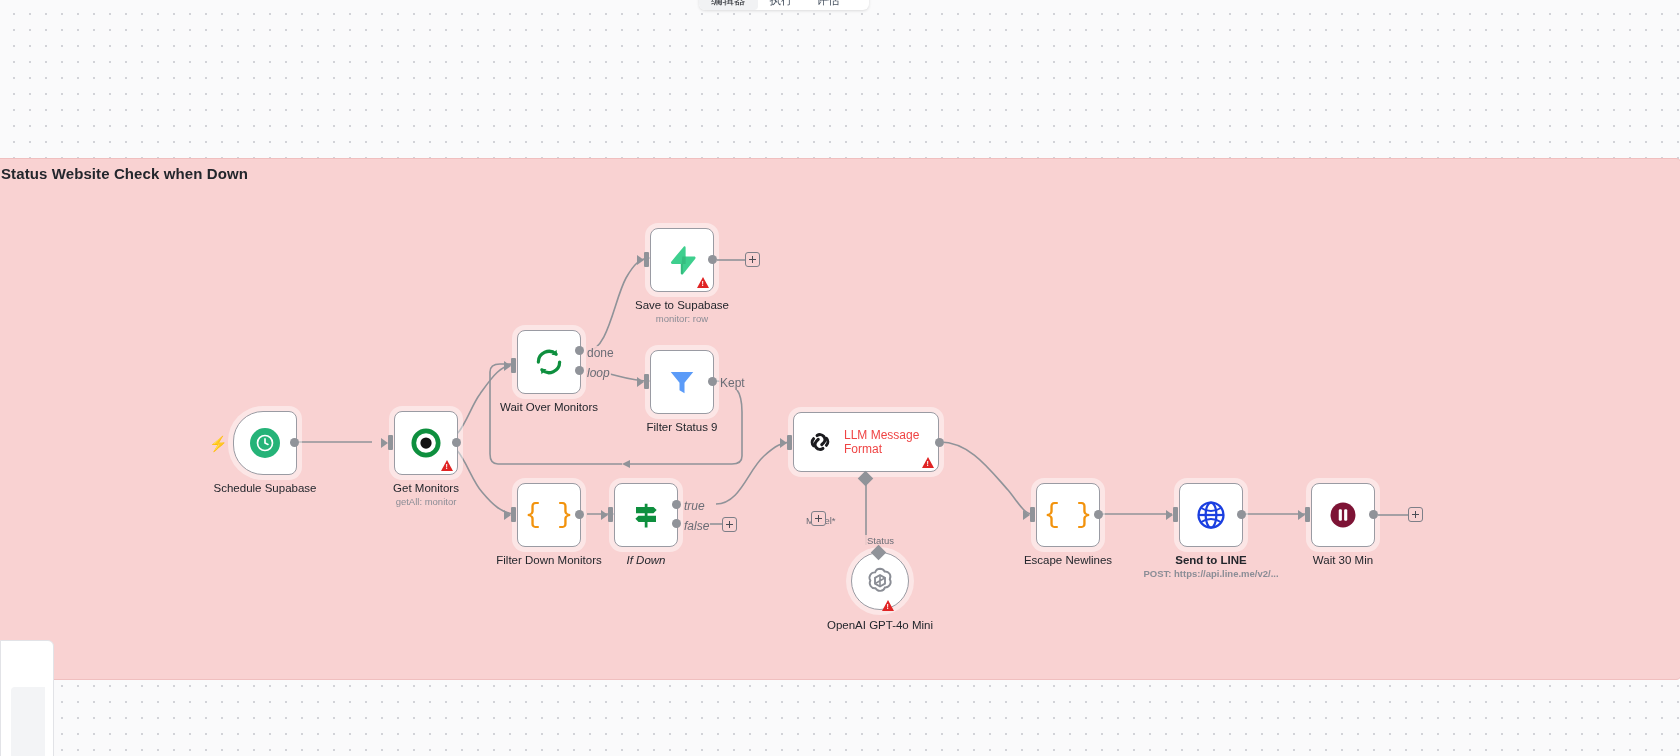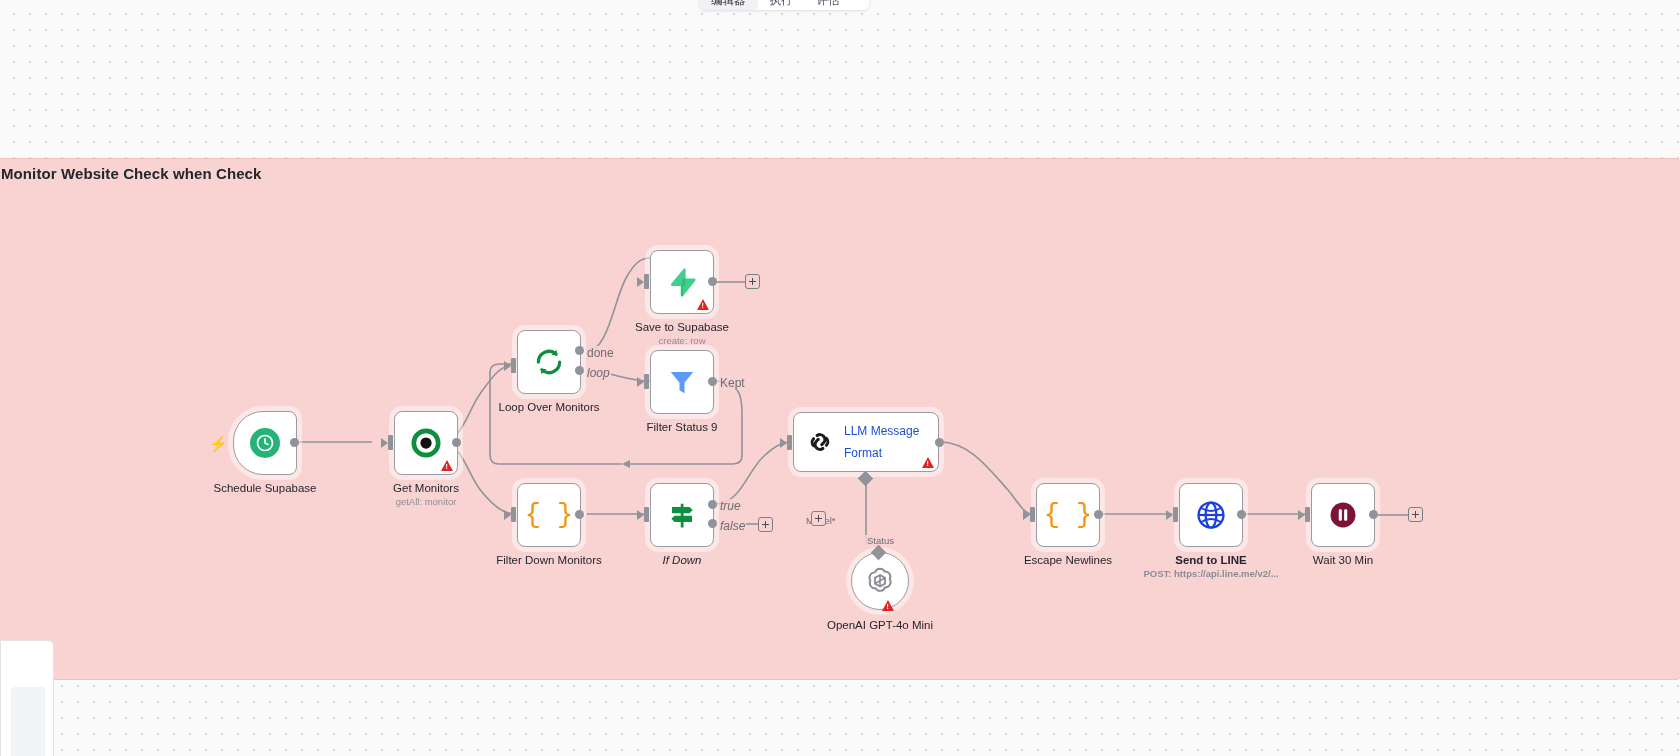--- a/index.html
+++ b/index.html
@@ -100,22 +100,22 @@
     white-space:nowrap;text-align:center;
     line-height:14px;
   }
   .nsub{
     position:absolute;top:85px;left:50%;
     transform:translateX(-50%);
     font-size:9.5px;color:#8b8d96;
     white-space:nowrap;text-align:center;
   }
   .wide .wlabel{
-    font-size:12px;color:#1d4ed8;
-    line-height:22px;max-width:92px;
+    font-size:12px;color:#ef4444;
+    line-height:14px;max-width:92px;
   }
   
   .warn{
     position:absolute;right:4px;bottom:3px;
     width:0;height:0;
     border-left:6.5px solid transparent;
     border-right:6.5px solid transparent;
     border-bottom:11px solid #e02424;
   }
   .warn::after{
@@ -187,21 +187,21 @@
     width:30px;height:30px;border-radius:50%;
     background:#25b378;display:flex;align-items:center;justify-content:center;
   }
 </style>
 </head>
 <body>
 
 <div id="canvas"></div>
 
 <div id="sticky">
-  <div id="sticky-title">Monitor Website Check when Check</div>
+  <div id="sticky-title">Status Website Check when Down</div>
 </div>
 
 <div id="tabbar">
   <div class="tab active">编辑器</div>
   <div class="tab plain">执行</div>
   <div class="tab plain">评估</div>
 </div>
 
 <div id="panel-sliver">
   <div class="inner"></div>
@@ -277,40 +277,40 @@
       <path d="M3.5 12a8.5 8.5 0 0 1 14.2-6.3" fill="none" stroke="#0e8f3e" stroke-width="2.6" stroke-linecap="round"></path>
       <path d="M20.5 12a8.5 8.5 0 0 1-14.2 6.3" fill="none" stroke="#0e8f3e" stroke-width="2.6" stroke-linecap="round"></path>
       <path d="M18 2.2 L18.6 6.8 L14 6.2 z" fill="#0e8f3e"></path>
       <path d="M6 21.8 L5.4 17.2 L10 17.8 z" fill="#0e8f3e"></path>
     </svg>
   </div>
   <div class="dot" style="left:58px;top:16px;"></div>
   <div class="eplabel" style="left:69px;top:16px;">done</div>
   <div class="dot" style="left:58px;top:36px;"></div>
   <div class="eplabel" style="left:69px;top:36px;font-style:italic;">loop</div>
-  <div class="nlabel">Loop Over Monitors</div>
-</div>
-
-<div class="node" style="left:650px;top:228px;margin-top:22px;">
+  <div class="nlabel">Wait Over Monitors</div>
+</div>
+
+<div class="node" style="left:650px;top:228px;">
   <div class="inarrow" style="left:-6px;top:24px;"></div>
   <div class="nbox">
     <svg width="30" height="30" viewBox="0 0 24 24">
       <path d="M13.2 1.5 L3.4 13.3 c-.6.7-.1 1.8.8 1.8 H11 v7.4 c0 1 1.3 1.4 1.9.6 L22.6 11 c.6-.7.1-1.8-.8-1.8 H14.9 V2.1 c0-1-1.2-1.4-1.7-.6z" fill="#3ecf8e"></path>
       <path d="M11 15.1 H11.6 v7.4 c0 .5.3.8.7.9 l0-8.3 z" fill="#249a63" opacity=".85"></path>
       <path d="M12.3 9.2 h2.6 v5.9 h-3.3 z" fill="#249a63" opacity=".35"></path>
     </svg>
     <div class="warn"></div>
   </div>
   <div class="dot" style="left:58px;top:27px;"></div>
   <div class="plusbtn" style="left:95px;top:24px;"></div>
   <svg style="position:absolute;left:67px;top:30px;z-index:11" width="30" height="4">
       <line x1="0" y1="2" x2="28" y2="2" stroke="#909399" stroke-width="1.6"></line>
     </svg>
   <div class="nlabel">Save to Supabase</div>
-  <div class="nsub">create: row</div>
+  <div class="nsub">monitor: row</div>
 </div>
 
 <div class="node" style="left:650px;top:350px;">
   <div class="inarrow" style="left:-6px;top:24px;"></div>
   <div class="nbox">
     <svg width="30" height="30" viewBox="0 0 24 24">
       <path d="M3 4 H21 L14 12.5 V21 L10 18.5 V12.5 z" fill="#5b9bf8"></path>
     </svg>
   </div>
   <div class="dot" style="left:58px;top:27px;"></div>
@@ -320,21 +320,21 @@
 
 <div class="node" style="left:517px;top:483px;">
   <div class="inarrow" style="left:-6px;top:24px;"></div>
   <div class="nbox">
     <span style="font-size:27px;color:#f2930d;font-family:'Liberation Mono',monospace;line-height:27px;">{&nbsp;}</span>
   </div>
   <div class="dot" style="left:58px;top:27px;"></div>
   <div class="nlabel">Filter Down Monitors</div>
 </div>
 
-<div class="node" style="left:650px;top:483px;font-style:italic;">
+<div class="node" style="left:614px;top:483px;font-style:italic;">
   <div class="inarrow" style="left:-6px;top:24px;"></div>
   <div class="nbox">
     <svg width="30" height="30" viewBox="0 0 24 24">
       <rect x="11" y="3" width="2.2" height="19" fill="#0e8f3e"></rect>
       <path d="M4 5.5 H18 L20.5 8 L18 10.5 H4 z" fill="#0e8f3e"></path>
       <path d="M20 12.5 H6 L3.5 15 L6 17.5 H20 z" fill="#0e8f3e"></path>
     </svg>
   </div>
   <div class="dot" style="left:58px;top:17px;"></div>
   <div class="eplabel" style="left:69px;top:16px;">true</div>

